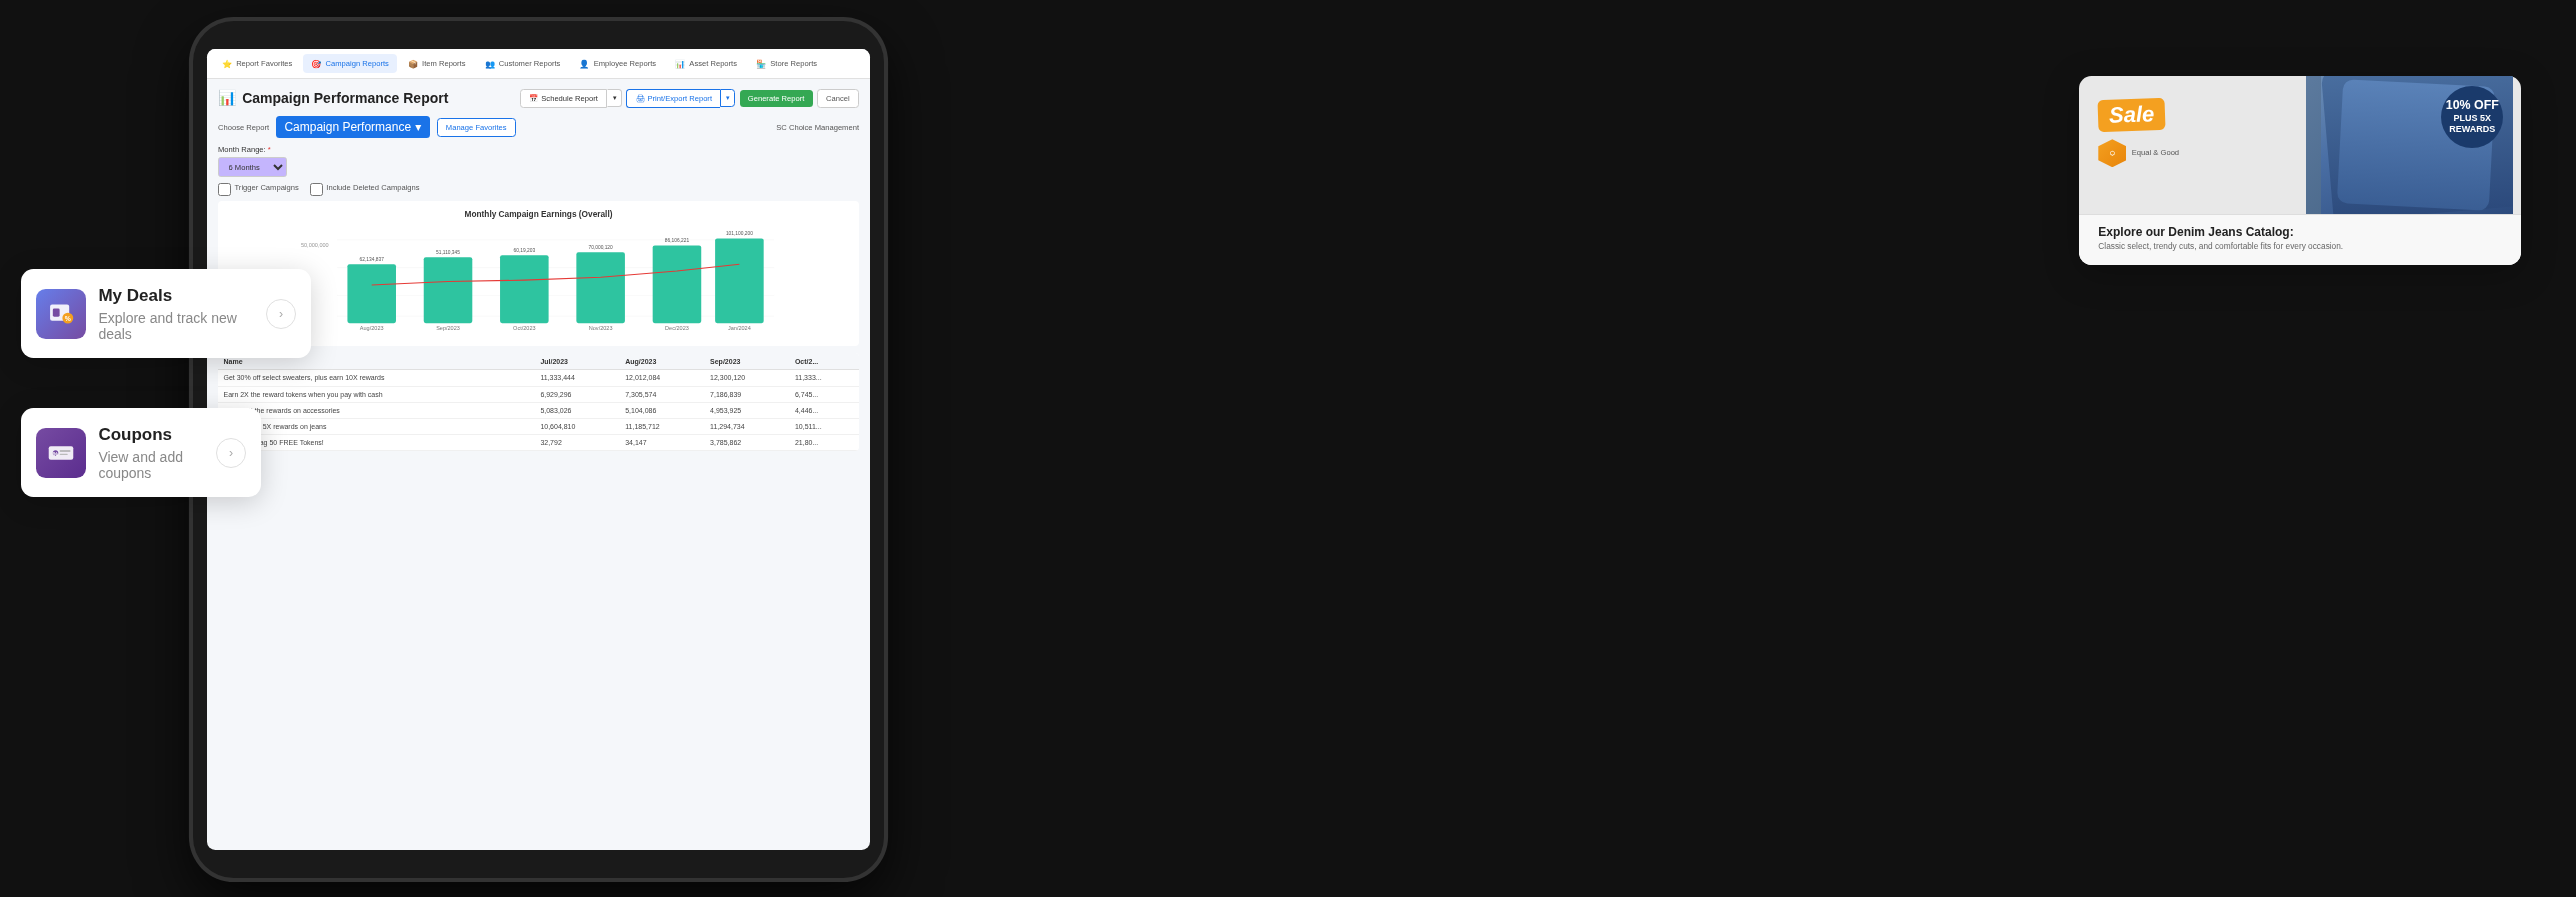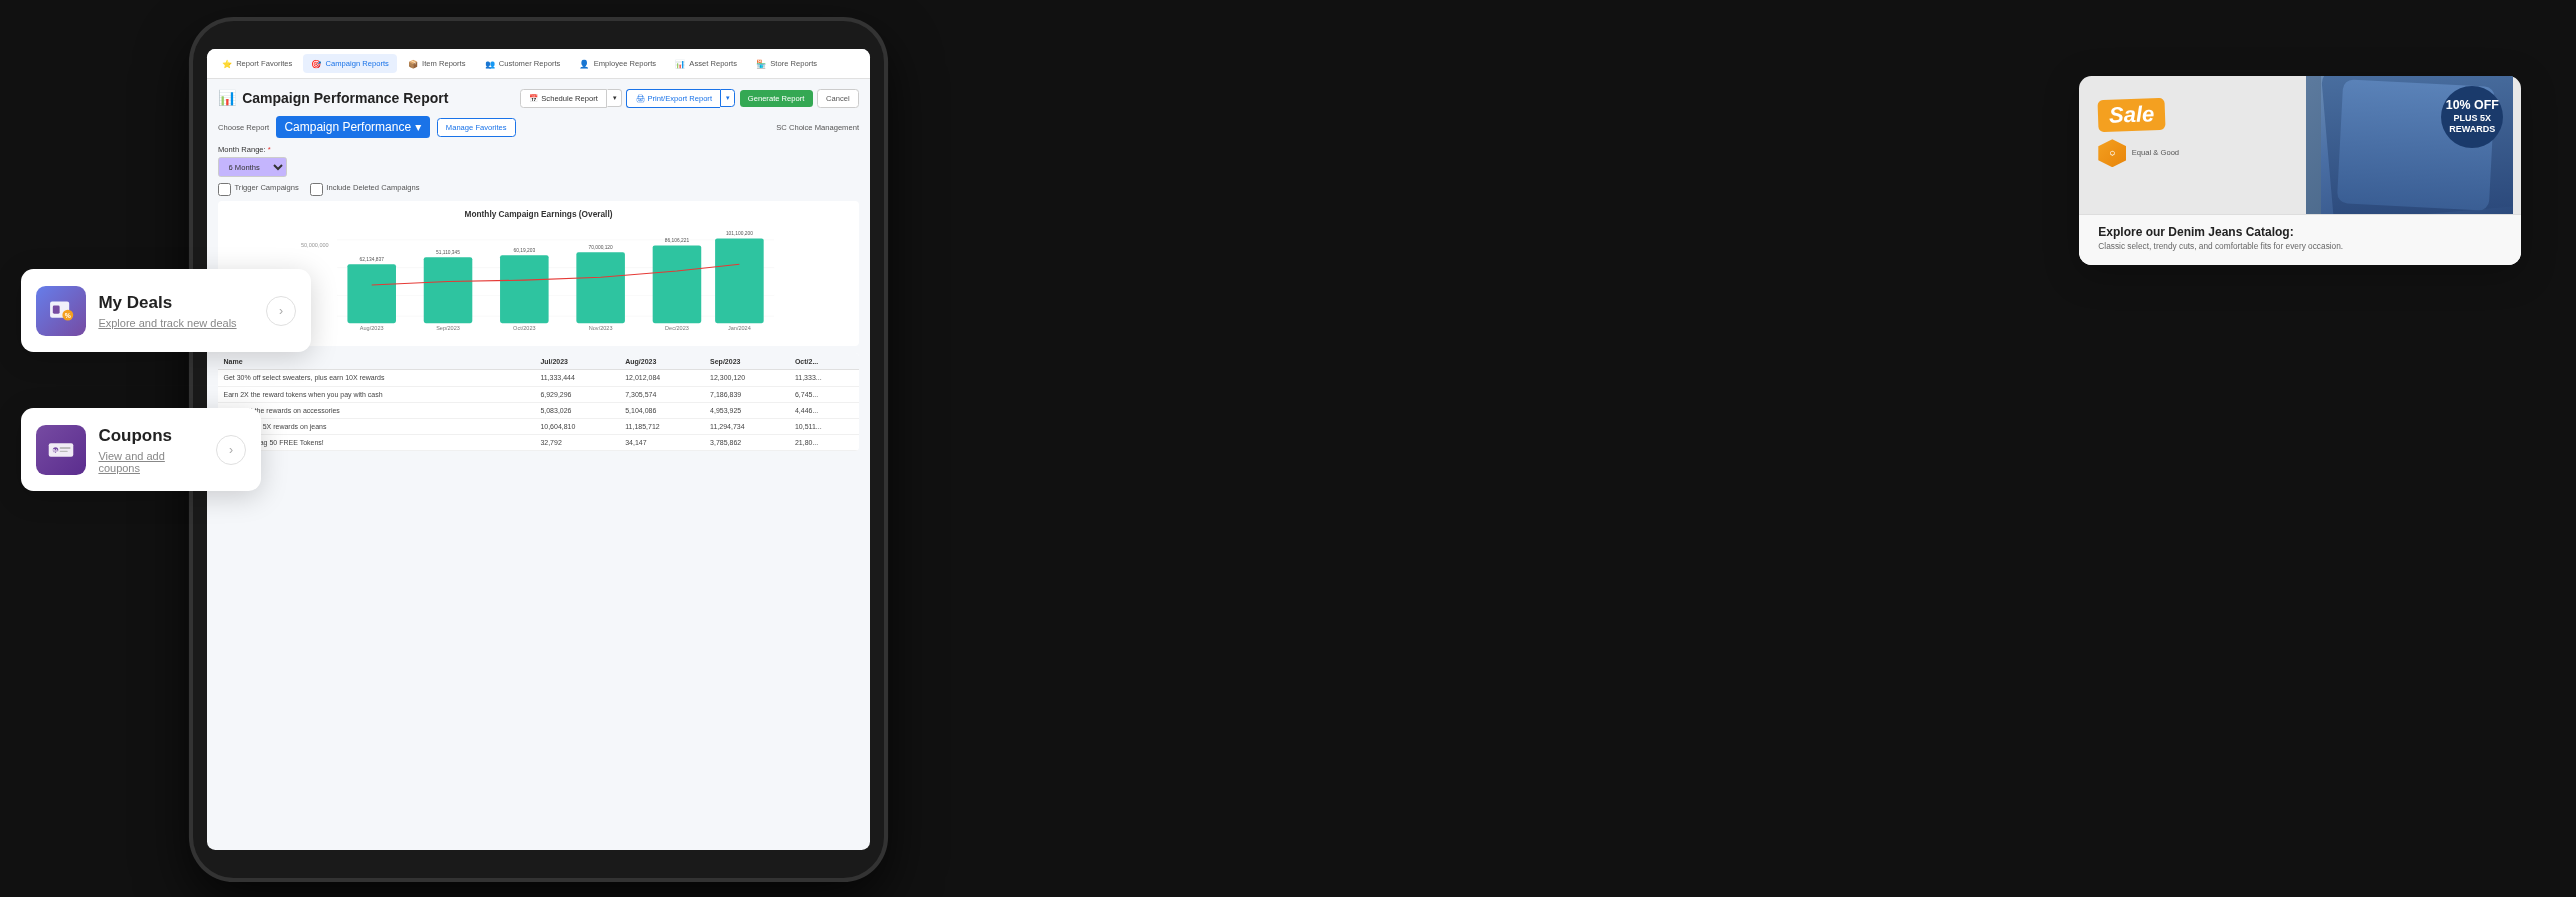--- a/index.html
+++ b/index.html
@@ -295,23 +295,22 @@
     .deals-icon-box { background: linear-gradient(135deg, #667eea, #764ba2); }
     .coupons-icon-box { background: linear-gradient(135deg, #764ba2, #5b2d8e); }
     .card-text { flex: 1; }
     .card-title {
       font-size: 17px;
       font-weight: 700;
       color: #222;
       margin-bottom: 4.1px;
     }
     .card-subtitle {
-      font-size: 11px;
+      font-size: 14px;
       color: #888;
-      text-decoration: underline;
     }
     .card-arrow {
       width: 30px;
       height: 30px;
       border-radius: 50%;
       border: 1.4px solid #e0e0e0;
       display: flex;
       align-items: center;
       justify-content: center;
       color: #aaa;

